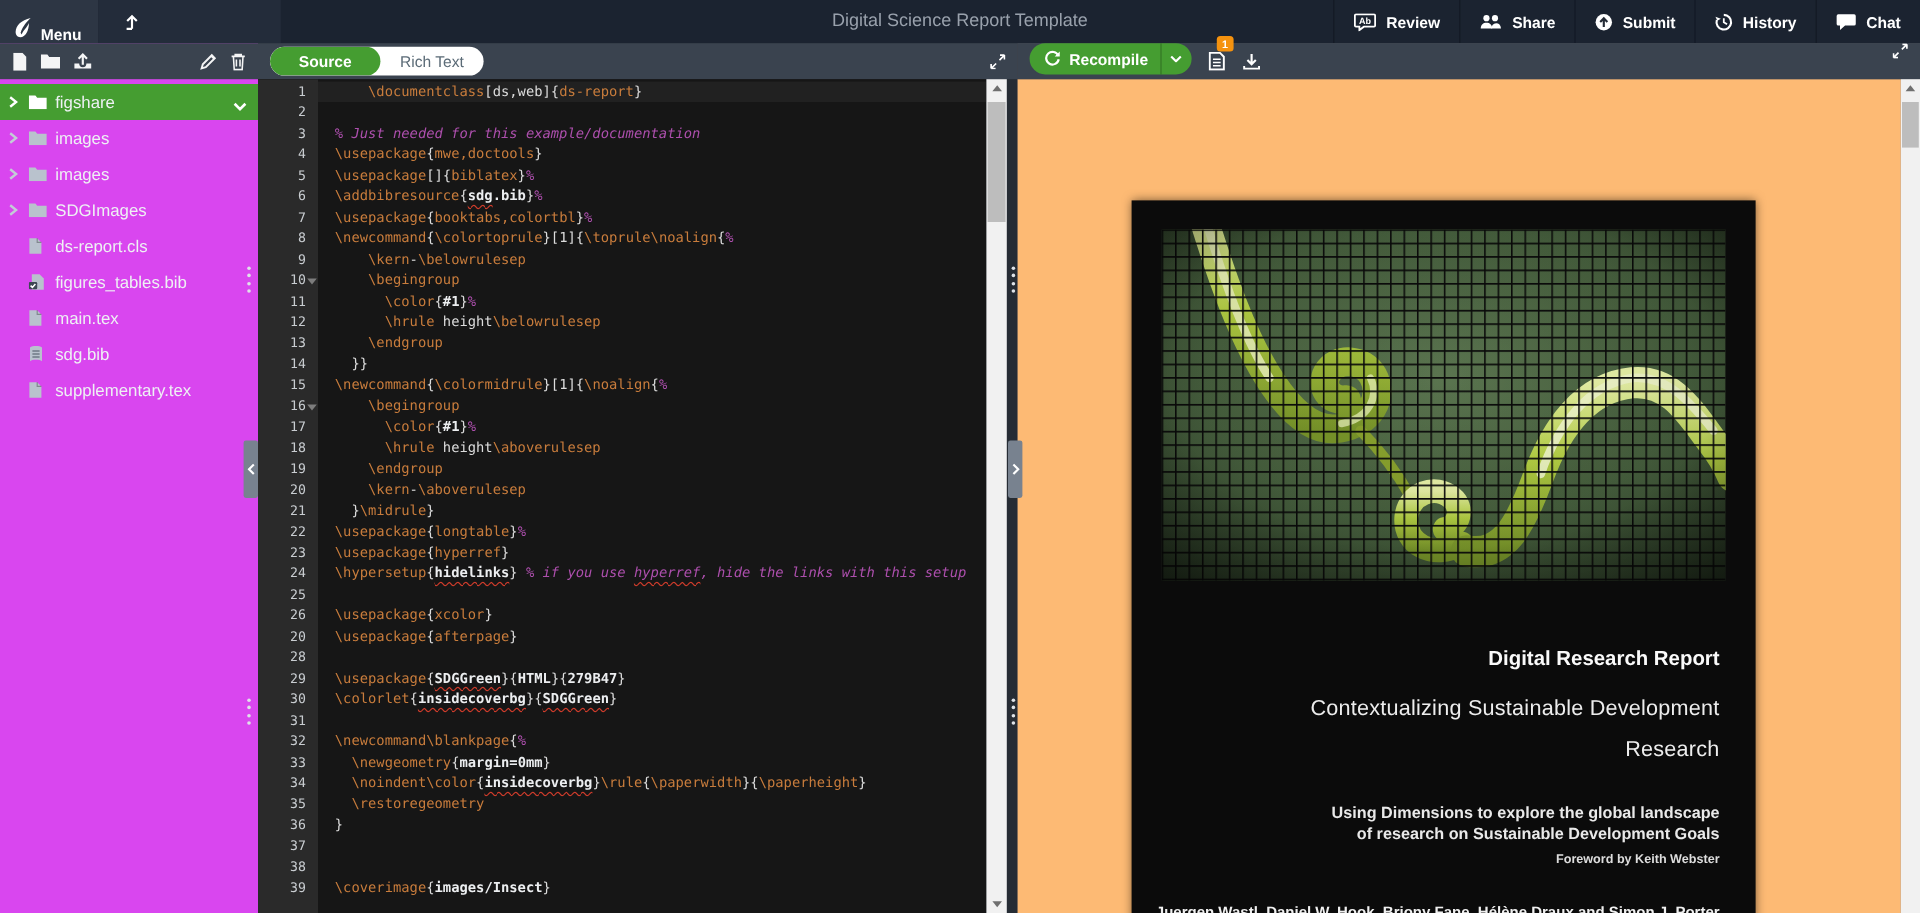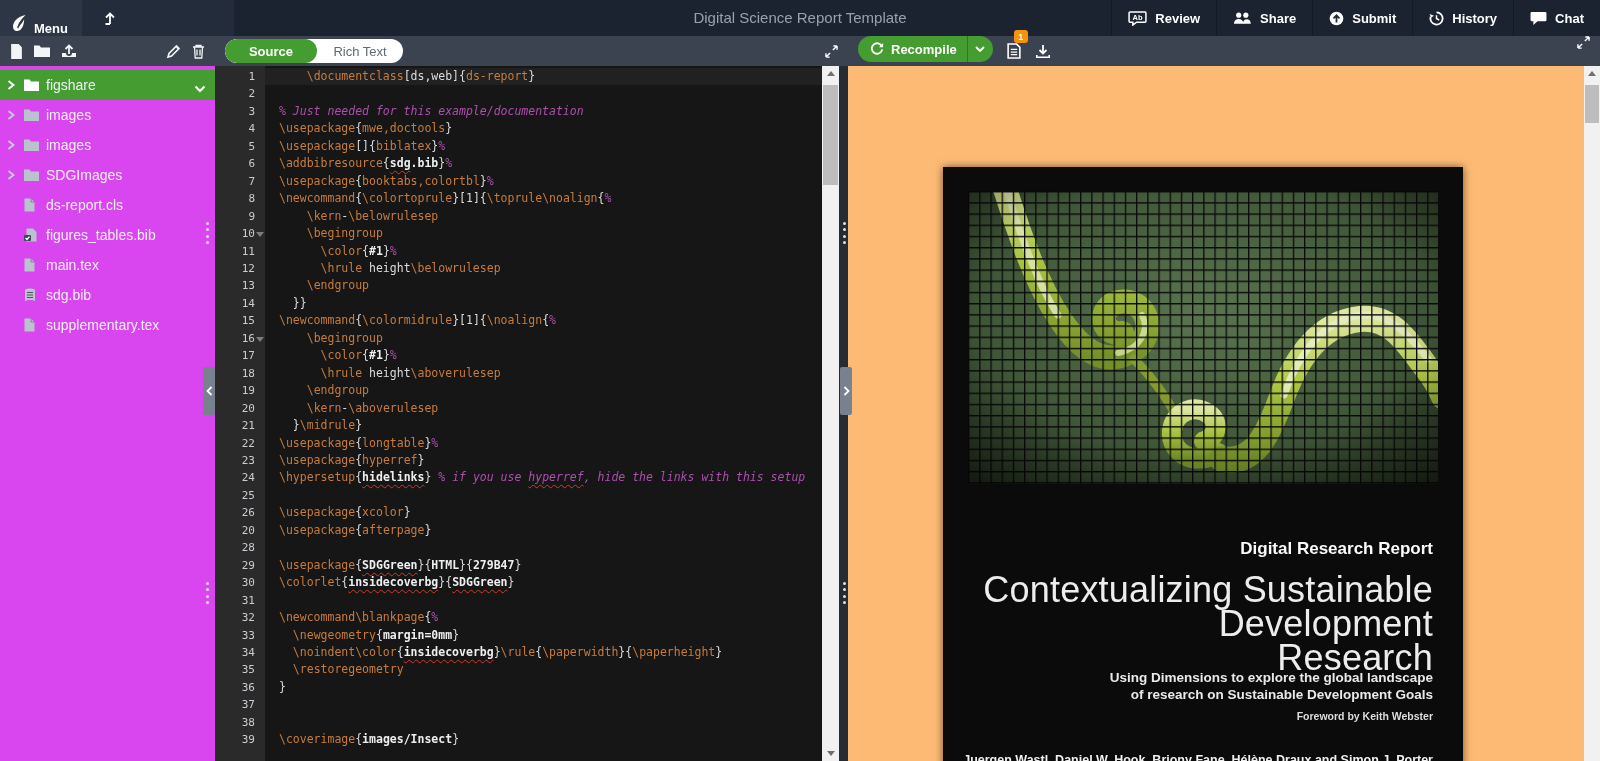--- a/index.html
+++ b/index.html
@@ -76,21 +76,21 @@
   .rc-main{display:flex;align-items:center;gap:7px;padding:0 10px 0 12px;height:100%;}
   .rc-caret{display:flex;align-items:center;justify-content:center;width:26px;height:100%;border-left:1px solid rgba(0,0,0,.25);}
   .pv-ico{display:flex;align-items:center;margin-left:14px;cursor:pointer;position:relative;}
   .badge{position:absolute;top:-6px;right:-7px;min-width:14px;height:13px;background:#f5920e;border-radius:3px;
          color:#fff;font-size:9px;font-weight:bold;display:flex;align-items:center;justify-content:center;padding:0 2px;}
   .pv-expand{margin-left:auto;cursor:pointer;display:flex;}
   .pv-area{position:absolute;left:0;right:16px;top:30px;bottom:0;background:#fdba74;overflow:hidden;}
   .pdf-page{position:absolute;left:95px;top:101px;width:520px;height:830px;background:#0b0b0b;box-shadow:0 0 8px rgba(0,0,0,.55);}
   .mosaic{position:absolute;left:25px;top:24px;}
   .pg-report{position:absolute;right:30px;top:372px;color:#fafafa;font-size:17px;font-weight:bold;}
-  .pg-title{position:absolute;right:30px;left:15px;top:406px;color:#ededed;font-size:36px;font-weight:300;
+  .pg-title{position:absolute;right:30px;left:15px;top:406px;color:#ededed;font-size:18px;font-weight:300;
             line-height:34px;text-align:right;letter-spacing:.2px;}
   .pg-sub{position:absolute;right:30px;left:120px;top:502px;color:#e9e9e9;font-size:13.5px;font-weight:bold;
           line-height:17px;text-align:right;}
   .pg-fore{position:absolute;right:30px;top:543px;color:#dddddd;font-size:10.5px;font-weight:bold;}
   .pg-auth{position:absolute;right:30px;left:20px;top:586px;color:#f0f0f0;font-size:12.5px;font-weight:bold;text-align:right;}
 </style>
 </head>
 <body>
 
 <div class="app">

